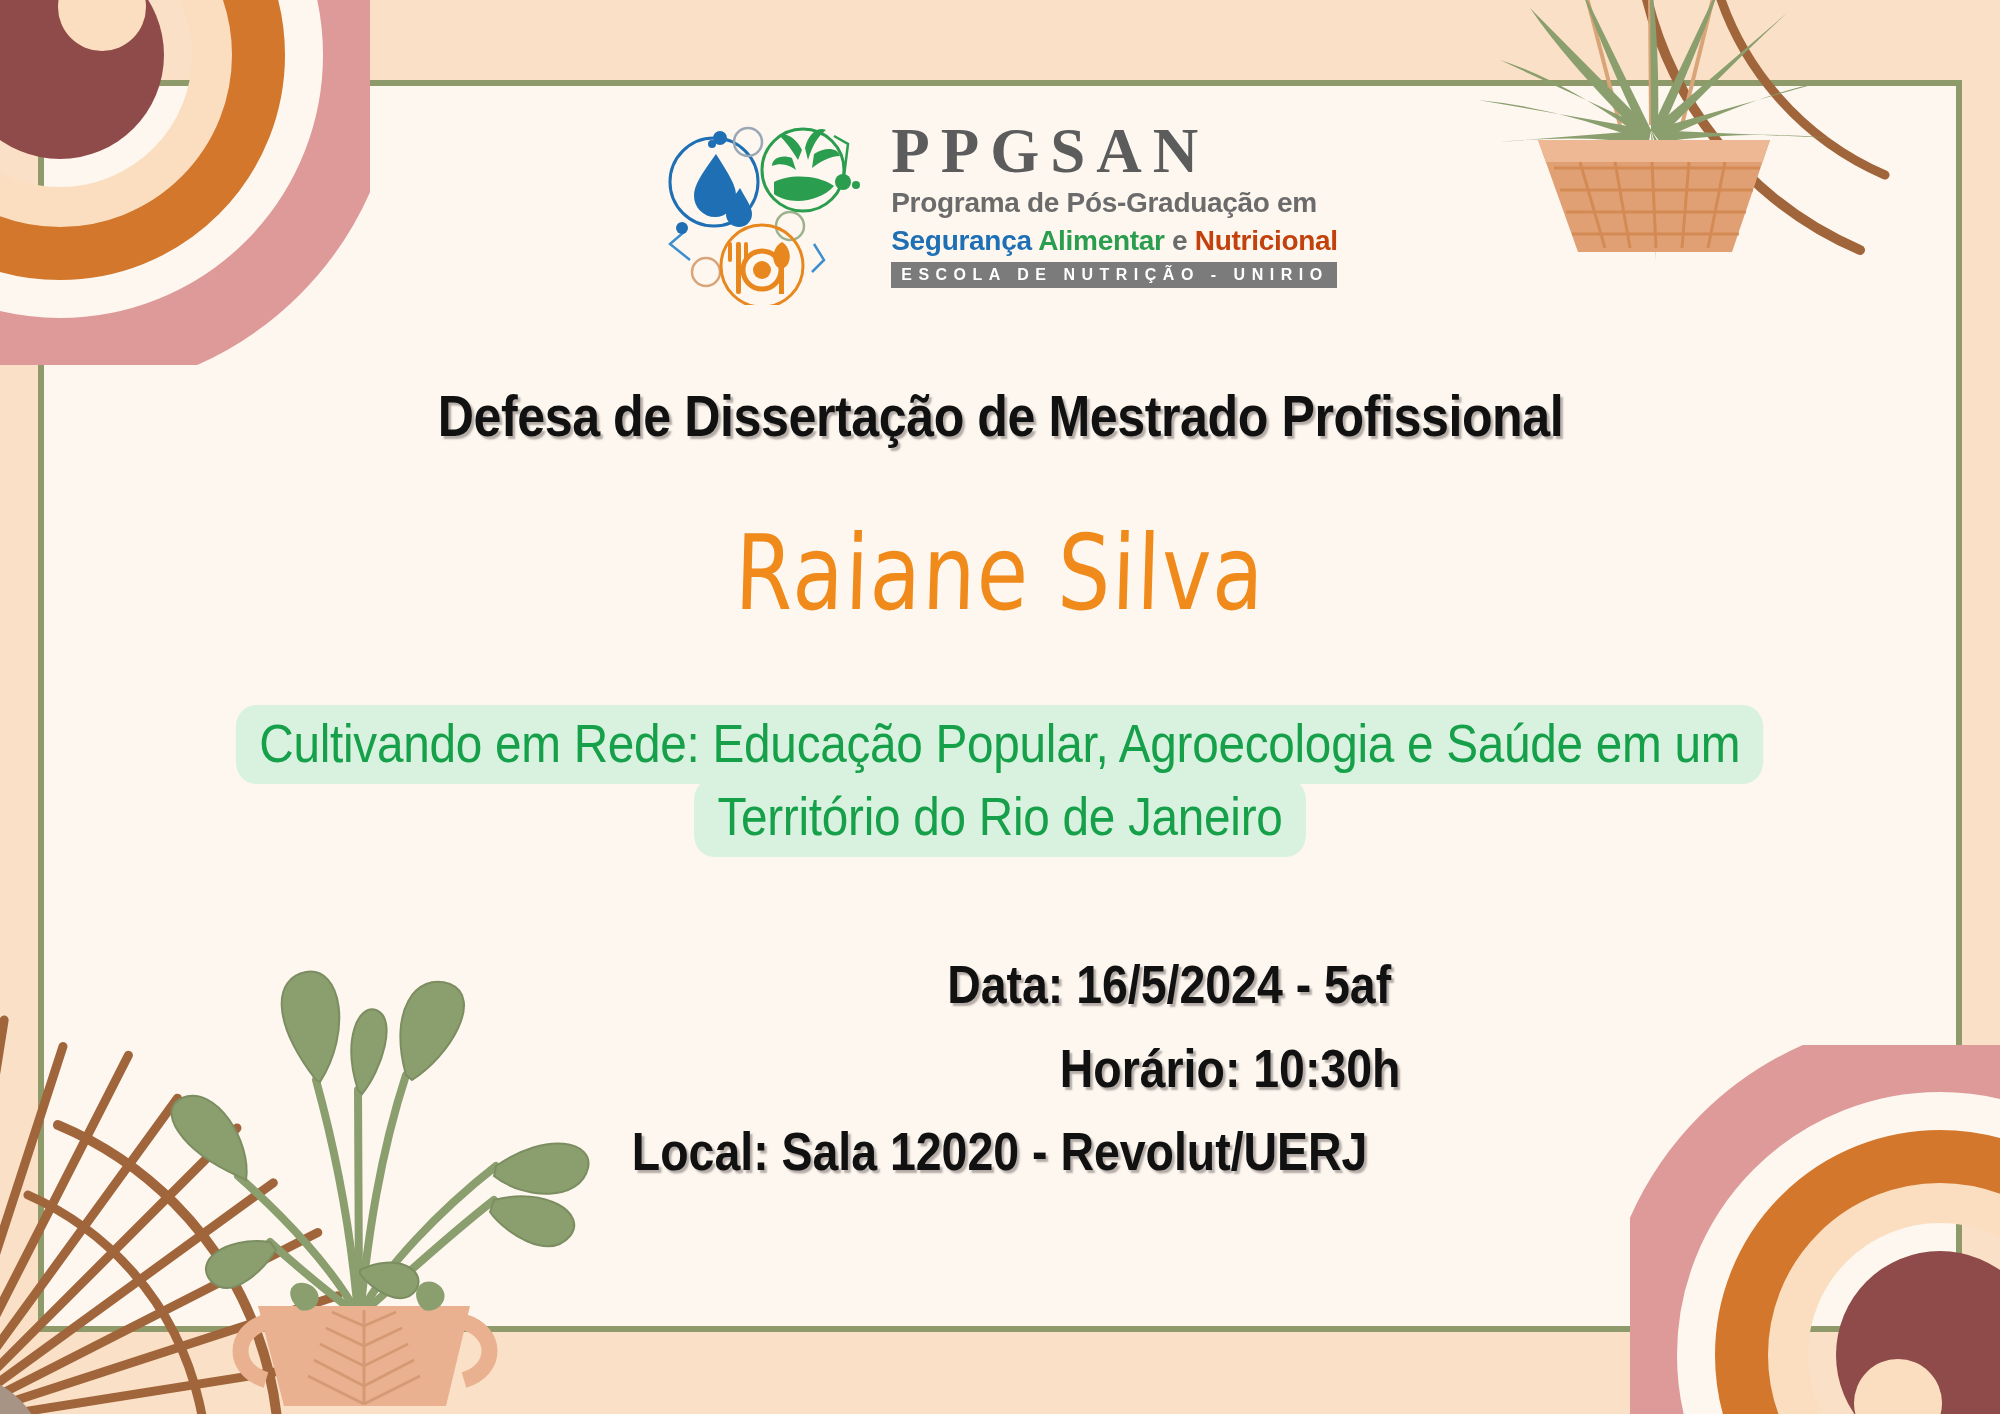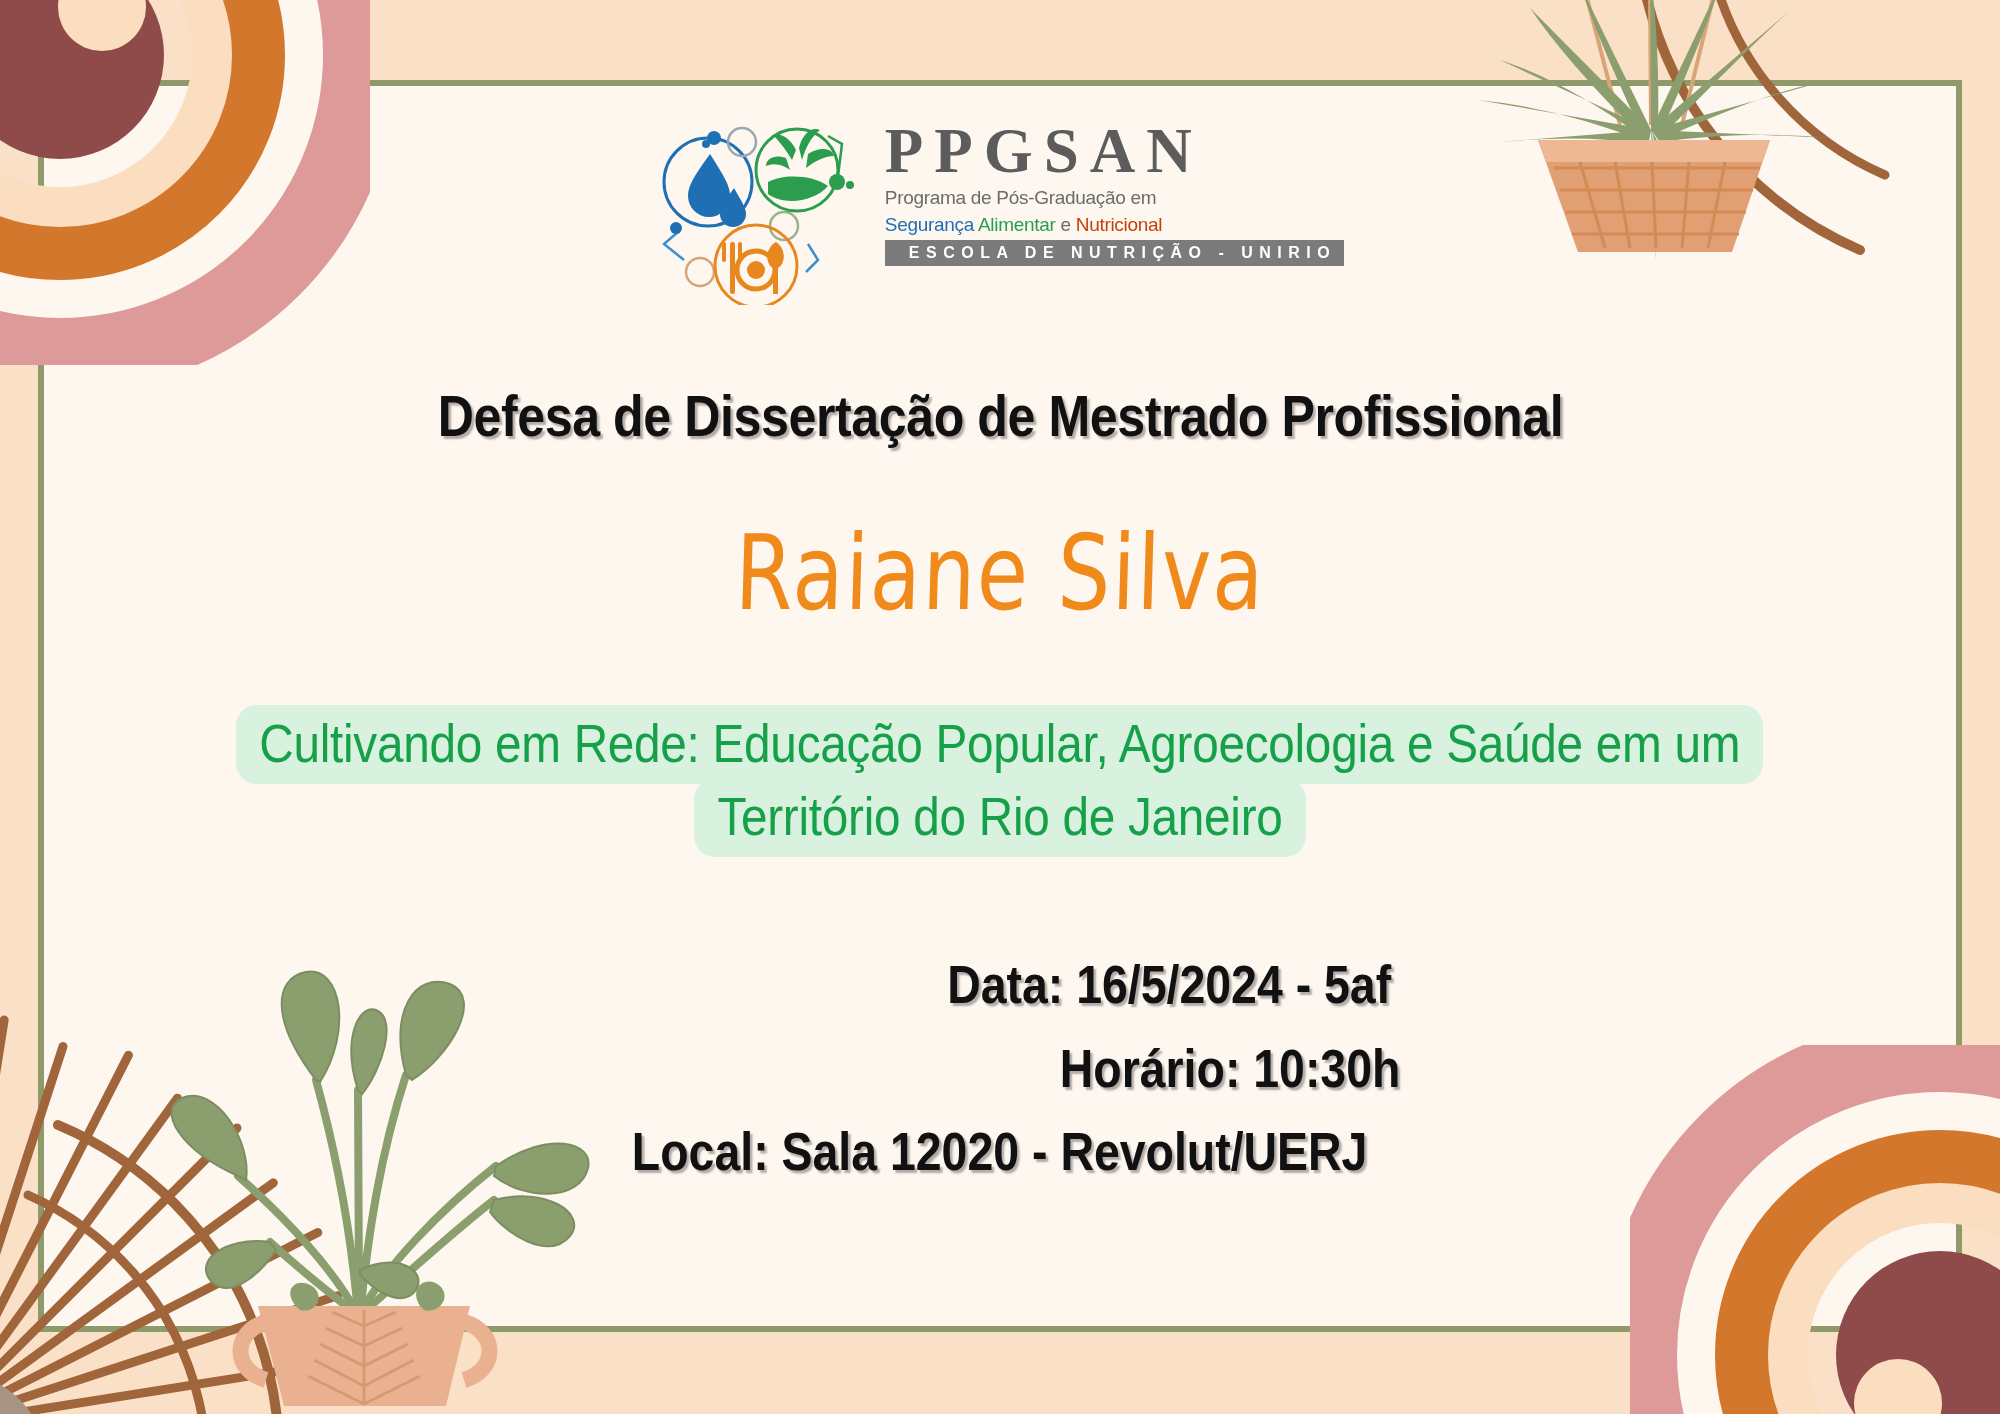--- a/index.html
+++ b/index.html
@@ -56,38 +56,38 @@
   .ppgsan{
     font-family:"Liberation Serif", serif;
     font-weight:bold;
     font-size:63px;
     letter-spacing:11px;
     color:#5c5c5c;
     line-height:1.0;
   }
   .ppg-sub{
     font-family:"Liberation Sans", sans-serif;
-    font-weight:normal;
-    font-size:19px;
+    font-weight:bold;
+    font-size:28px;
     color:#6b6b6b;
     line-height:1.24;
     letter-spacing:-0.3px;
     margin-top:3px;
   }
   .ppg-sub .blu{ color:#1f6fb5;margin-top:12px; }
   .ppg-sub .grn{ color:#2a9d4e; }
   .ppg-sub .org{ color:#c2410c; }
   .escola{
     margin-top:4px;
     background:#7b7b7b;
     color:#ffffff;
     font-size:16px;
     font-weight:bold;
     letter-spacing:6.5px;
-    padding:4px 8px 4px 24px;
+    padding:4px 8px 4px 10px;
     text-align:center;
     width:fit-content;
   }
 
   .headline{
     margin-top:78px;
     font-family:"Liberation Sans Narrow","Liberation Sans", sans-serif;
     font-weight:bold;
     font-size:57px;
     color:#111;

